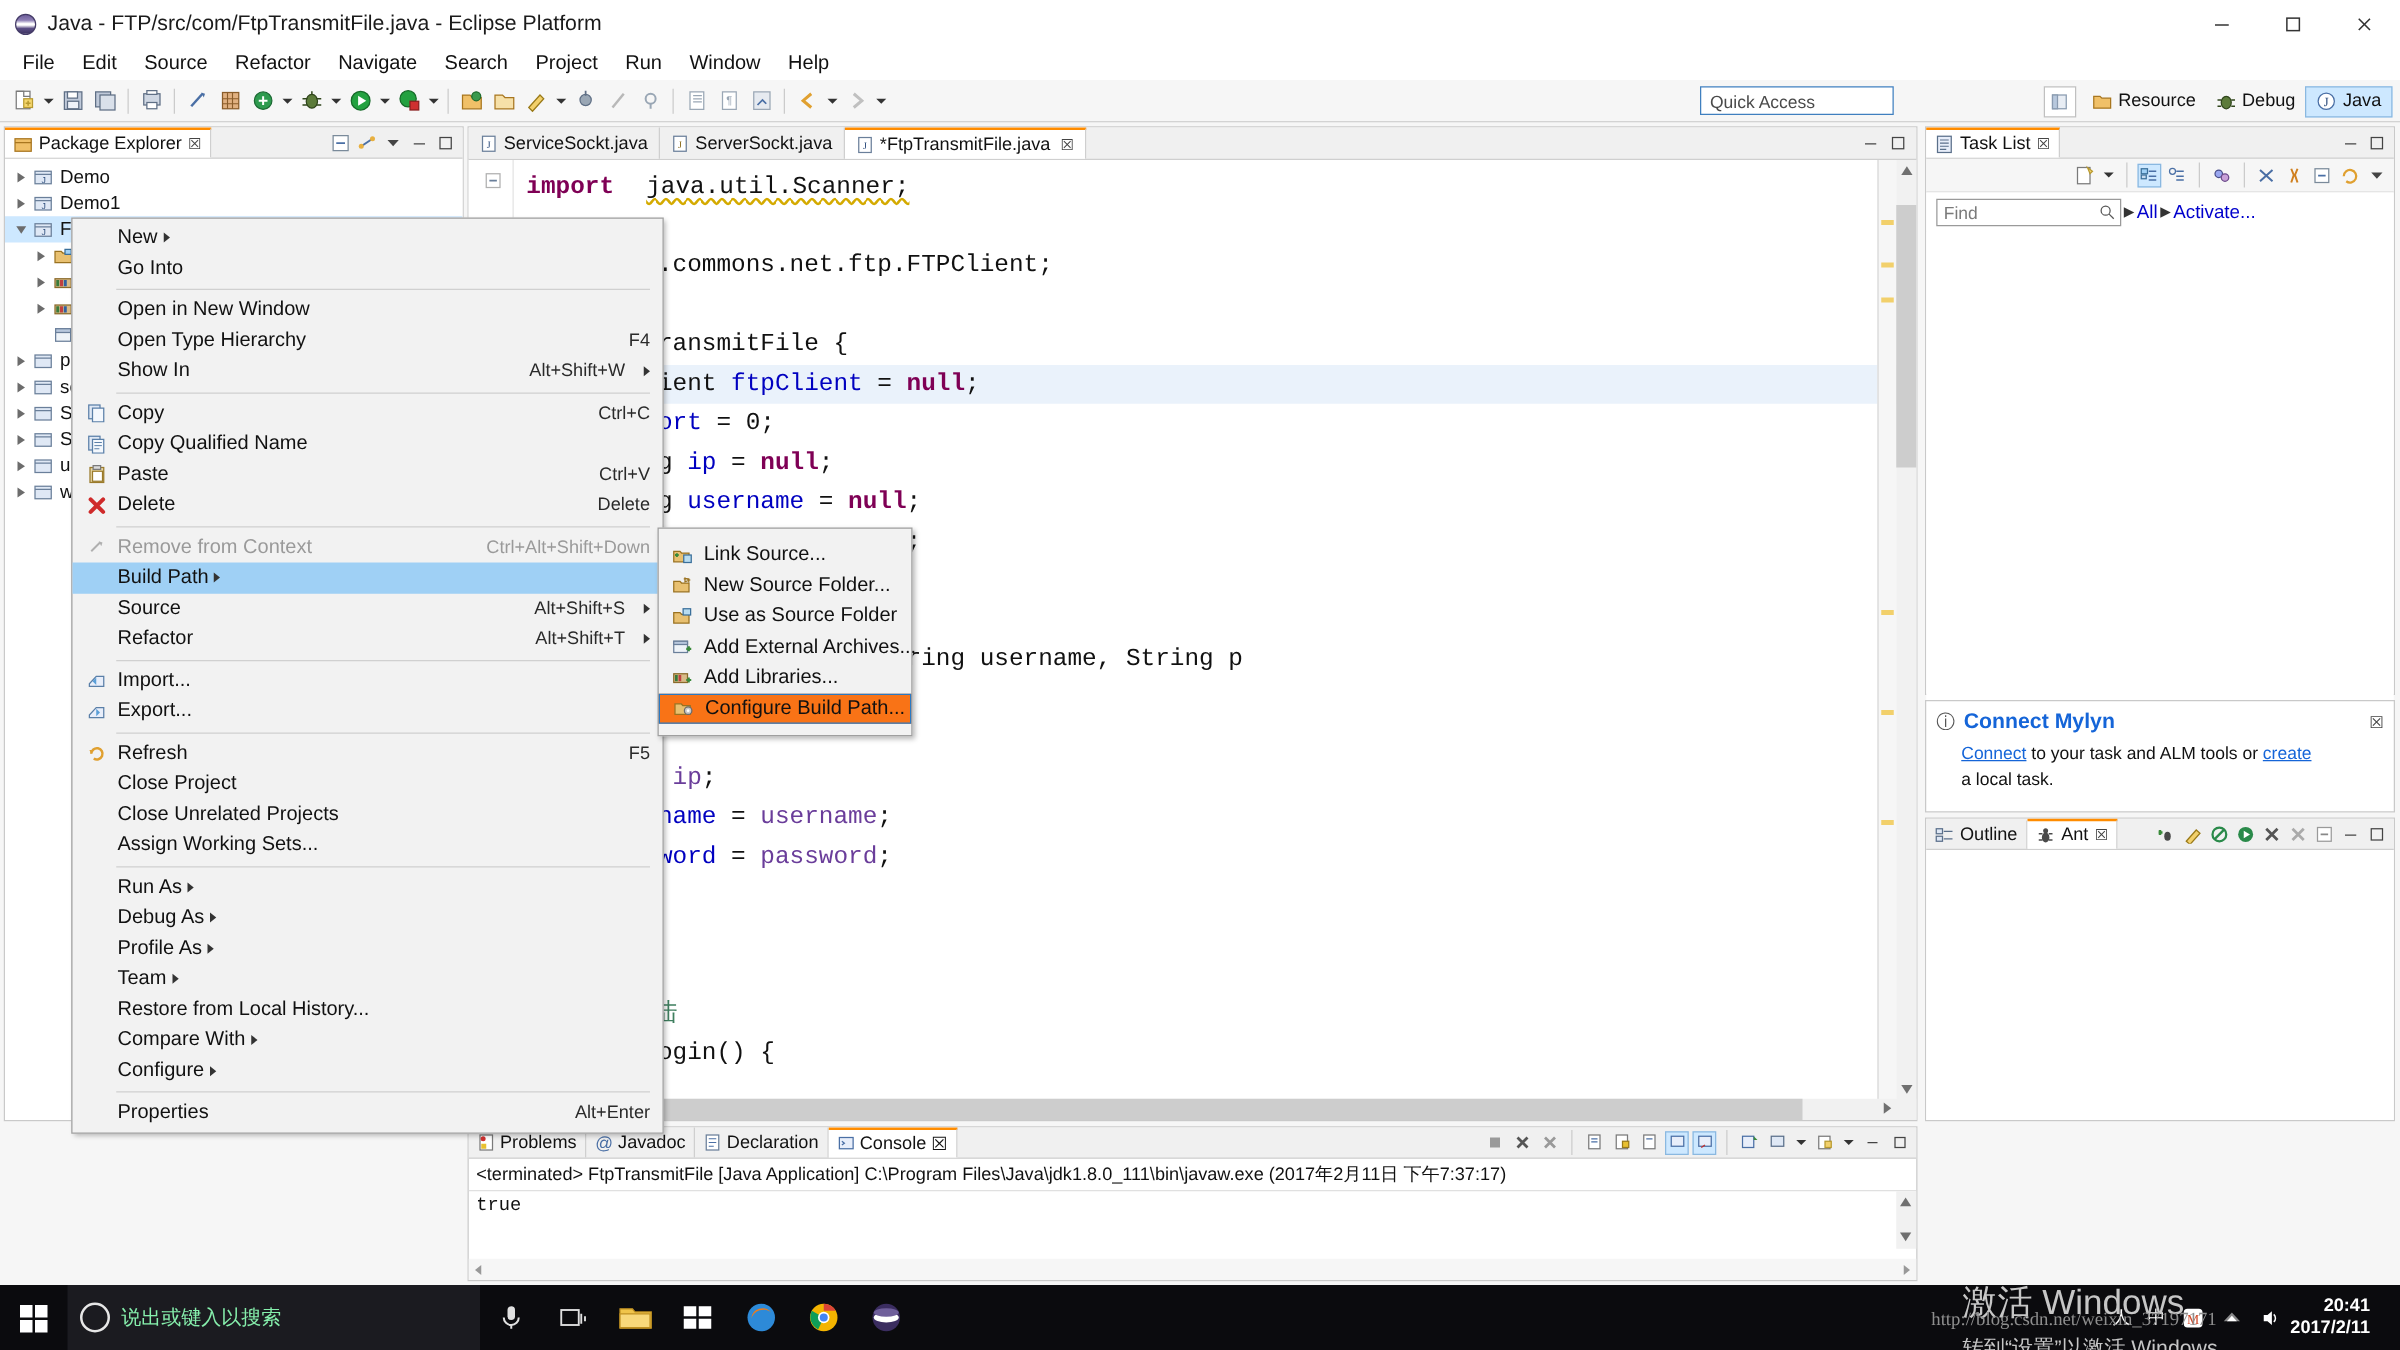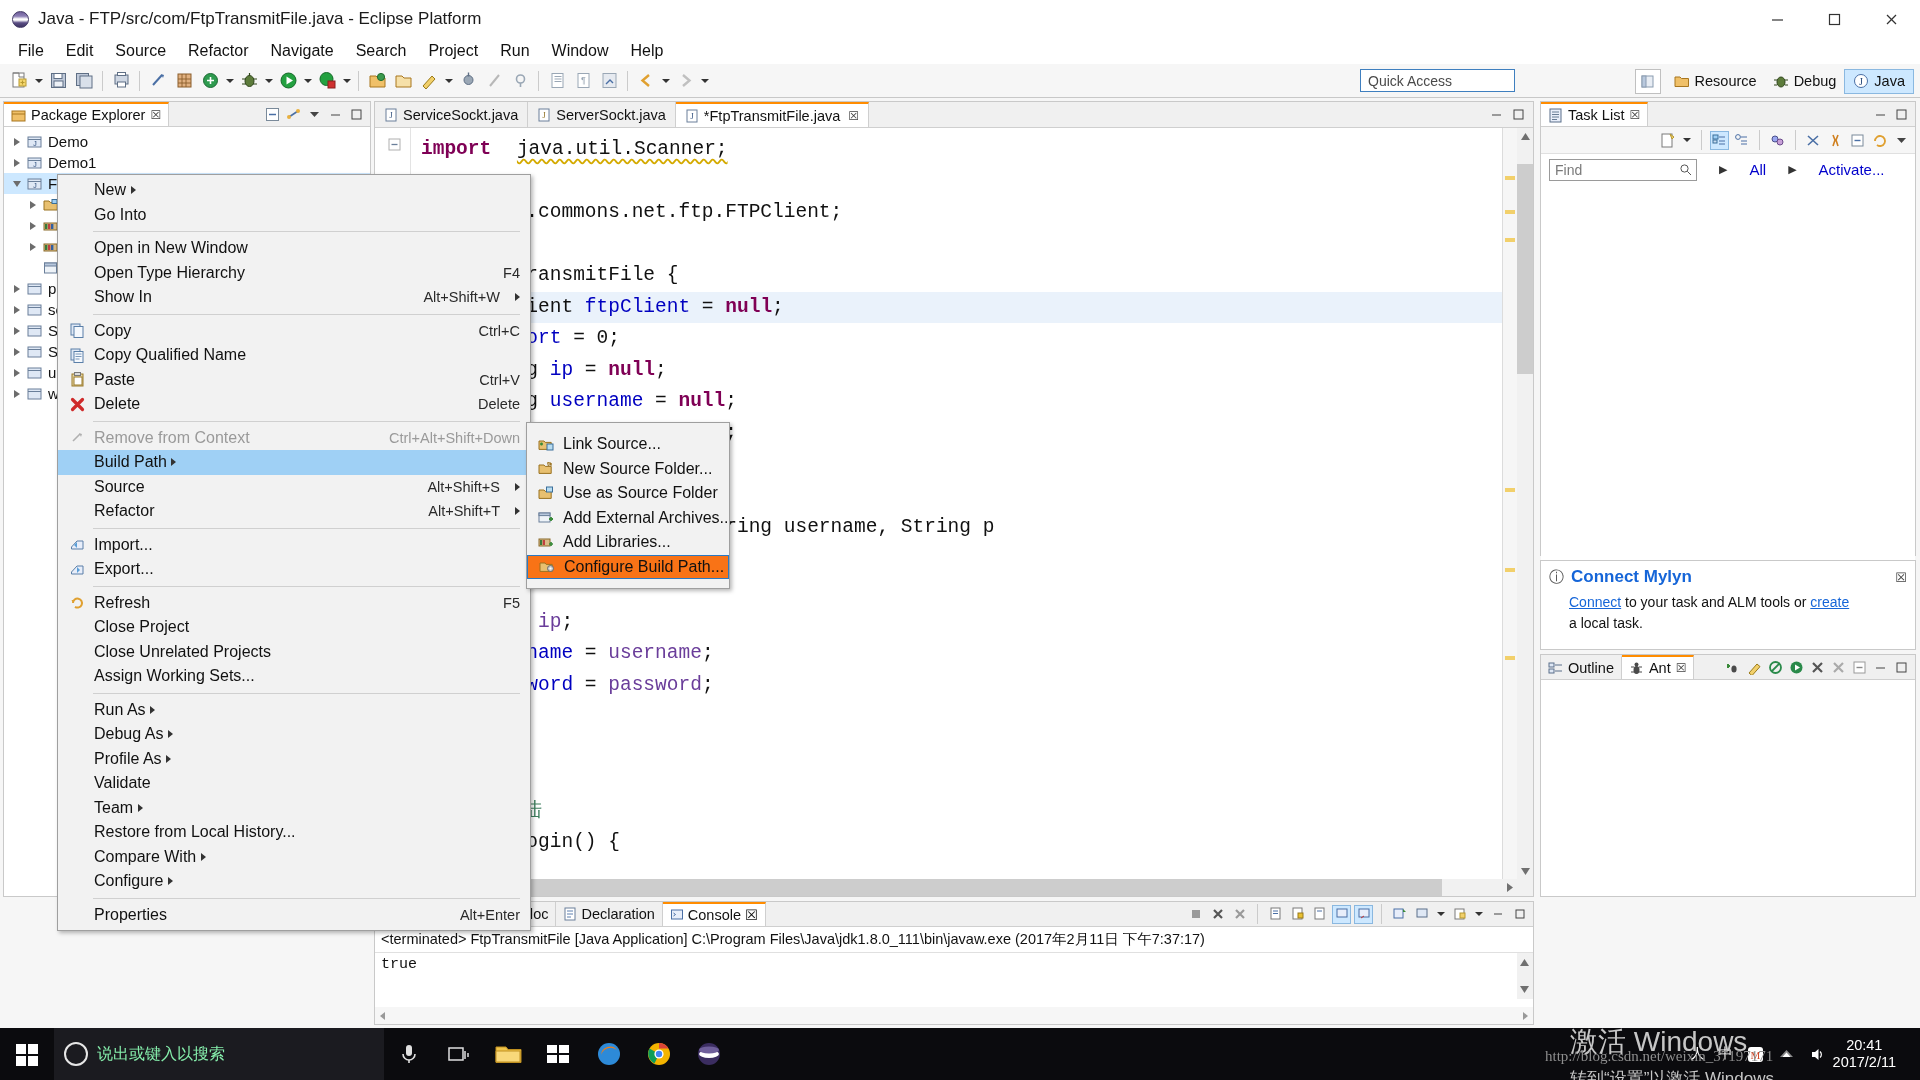--- a/index.html
+++ b/index.html
@@ -155,21 +155,21 @@
   .sb-arrow { position:absolute; left:0; width:16px;height:16px; display:flex;align-items:center;justify-content:center;}
   .hscroll-bar { position:absolute; left:0; bottom:0; height:17px; width:100%; background:#f1f1f1; display:flex; align-items:center;}
   .hthumb { position:absolute; left:17px; height:17px; width:1050px; background:#cdcdcd;}
 
   
   .tasklist-panel {
     position: absolute; left: 1540px; top: 3px; width: 376px; height: 455px;
     background: #fff; border: 1px solid #c9c9c9;
   }
   .tl-toolbar { height: 27px; background:#f6f6f6; display:flex; align-items:center; padding:0 4px; gap:3px; border-bottom:1px solid #e0e0e0;}
-  .tl-findrow { height: 31px; display:flex; align-items:center; gap:22px; padding: 0 8px; background:#fff; }
+  .tl-findrow { height: 31px; display:flex; align-items:center; gap:2px; padding: 0 8px; background:#fff; }
   .tl-find {
     width: 148px; height: 22px; border: 1px solid #9a9a9a; background:#fff;
     display:flex;align-items:center; padding: 0 5px; font-size:14px; color:#7a7a7a; position:relative;
   }
   .tl-link { color:#0000cc; font-size:15px; }
   .tl-body { background:#fff; height: calc(100% - 27px - 31px); }
 
   .mylyn-panel {
     position: absolute; left: 1540px; top: 462px; width: 376px; height: 90px;
     background: #fff; border: 1px solid #c9c9c9; padding: 6px 8px;
@@ -248,21 +248,21 @@
     color:#86efac; font-size:16px;
   }
   .tb-search .circ { width:24px;height:24px;border:2px solid #e6e6e6;border-radius:50%; flex:0 0 24px;}
   .tb-icons { display:flex; align-items:center; height:52px; }
   .tb-ic { width: 50px; height:52px; display:flex;align-items:center;justify-content:center; }
   .tray {
     position:absolute; right:0; top:0; height:52px; display:flex; align-items:center; gap:0px; padding-right:6px;
     color:#fff; font-size:14px;
   }
   .tray-item { padding: 0 7px; display:flex;align-items:center;justify-content:center;height:52px;}
-  .clock { display:flex;flex-direction:column; align-items:center; line-height:17px; font-size:14.5px; padding-right:10px;}
+  .clock { display:flex;flex-direction:column; align-items:flex-end; line-height:17px; font-size:14.5px; padding-right:10px;font-weight:bold;}
 </style>
 </head>
 <body>
 
 <div id="app">
 
   <div class="titlebar">
     <div class="tb-icon"></div>
     <div class="tb-title">Java - FTP/src/com/FtpTransmitFile.java - Eclipse Platform</div>
     <div class="tb-controls">
@@ -1231,24 +1231,20 @@
       <span class="cm-label">Debug As</span>
       <span class="cm-sub"></span>
     </div>
     <div class="cm-item">
       <span class="cm-ico"></span>
       <span class="cm-label">Profile As</span>
       <span class="cm-sub"></span>
     </div>
     <div class="cm-item">
       <span class="cm-ico"></span>
-      <span class="cm-label">Validate</span>
-    </div>
-    <div class="cm-item">
-      <span class="cm-ico"></span>
       <span class="cm-label">Team</span>
       <span class="cm-sub"></span>
     </div>
     <div class="cm-item">
       <span class="cm-ico"></span>
       <span class="cm-label">Restore from Local History...</span>
     </div>
     <div class="cm-item">
       <span class="cm-ico"></span>
       <span class="cm-label">Compare With</span>

